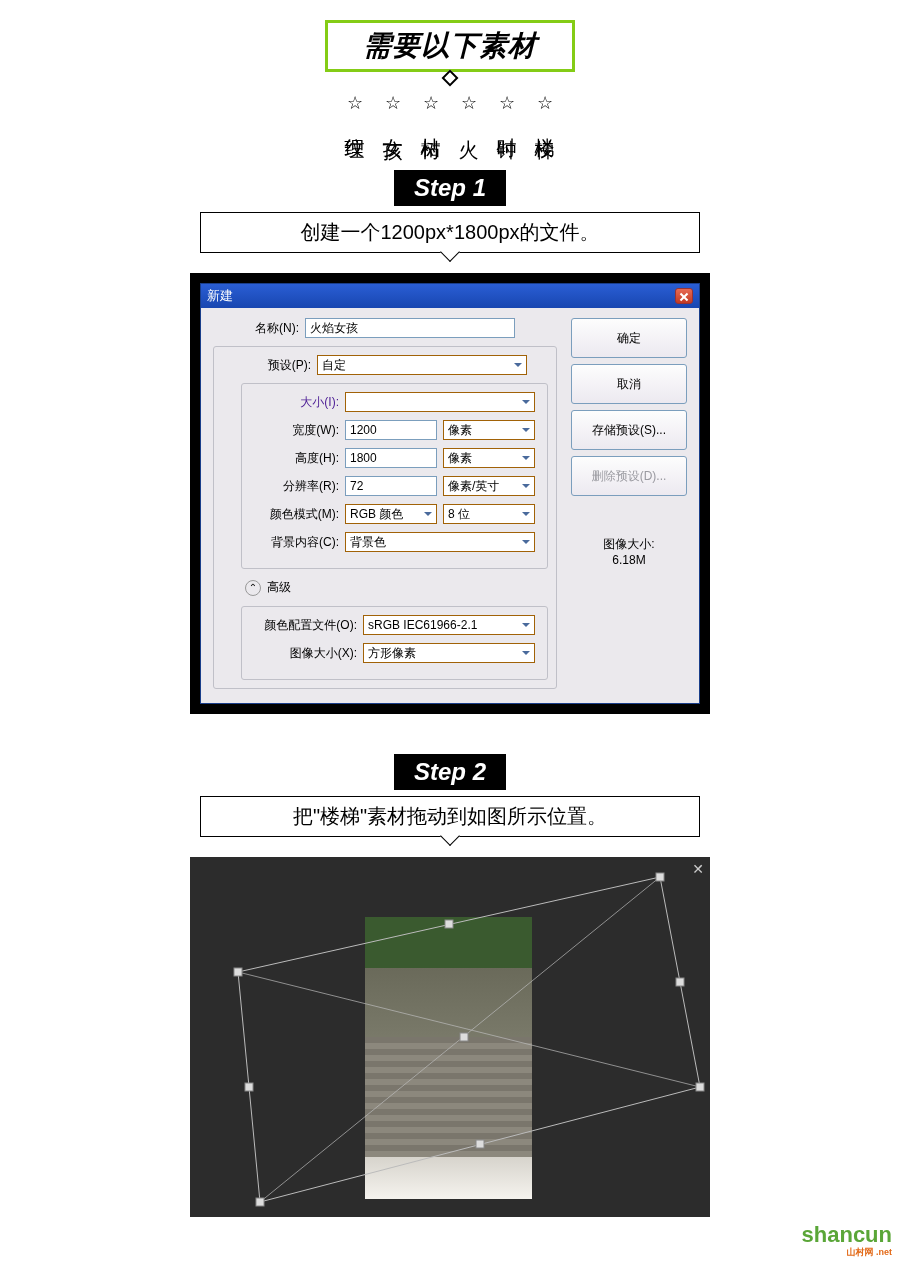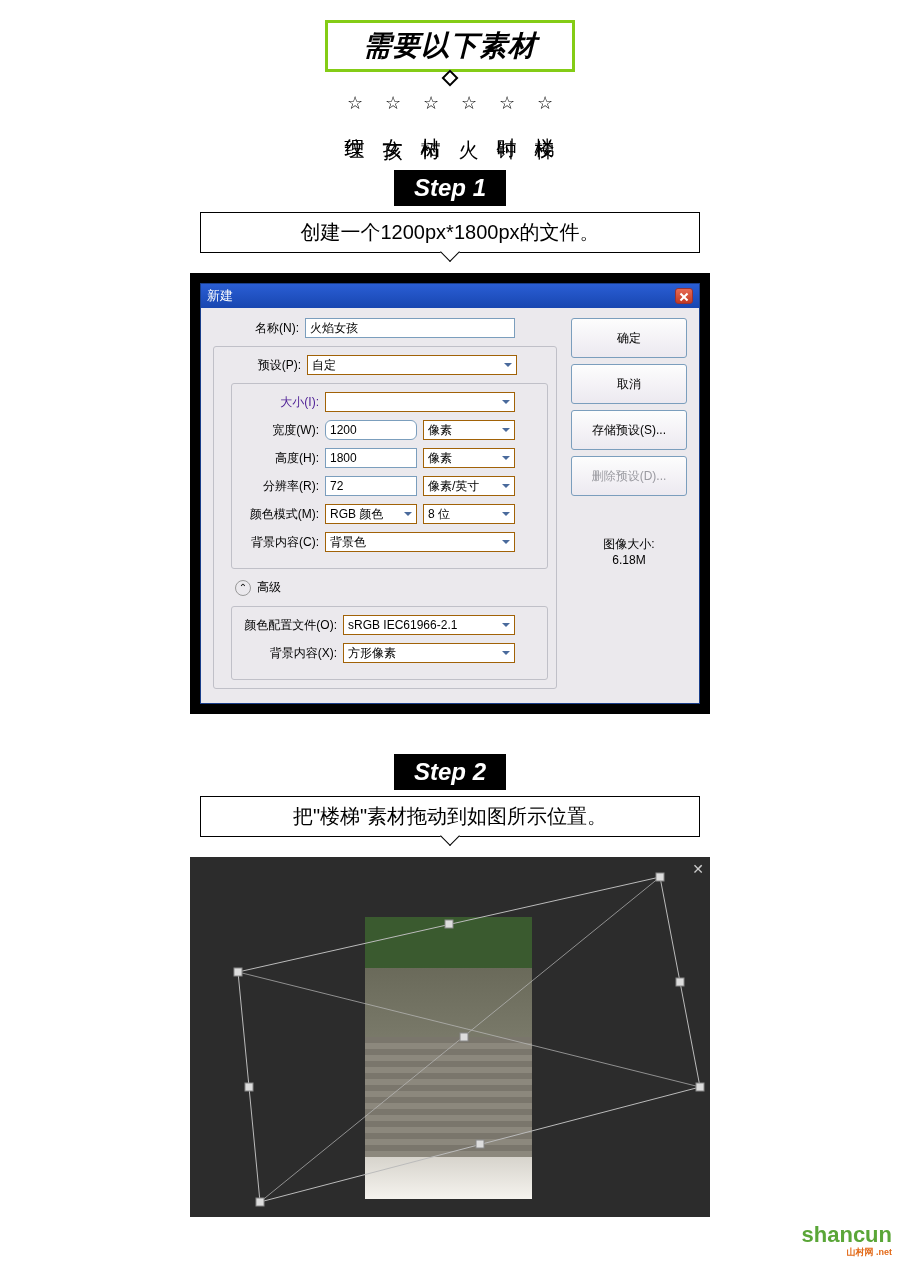--- a/index.html
+++ b/index.html
@@ -23,21 +23,21 @@
 .ps-close{width:18px;height:16px;background:linear-gradient(#e76a54,#c23a24);border:1px solid #933;border-radius:3px;position:relative}
 .ps-close:before,.ps-close:after{content:"";position:absolute;left:3px;top:7px;width:10px;height:2px;background:#fff;transform:rotate(45deg)}
 .ps-close:after{transform:rotate(-45deg)}
 .ps-body{padding:10px 12px 14px 12px;font-size:12px;display:flex;gap:14px}
 .ps-left{flex:1}
 .ps-row{display:flex;align-items:center;margin-bottom:8px}
 .ps-lbl{width:92px;text-align:right;padding-right:6px}
 .ps-input{border:1px solid #7b9ebd;background:#fff;height:20px;padding:0 4px;font-size:12px}
 .ps-select{border:1px solid #a16207;background:#fff;height:20px;font-size:12px;position:relative;padding:0 18px 0 4px;display:flex;align-items:center}
 .ps-select:after{content:"";position:absolute;right:4px;top:7px;border:4px solid transparent;border-top-color:#4a6a9c}
-.ps-fieldset{border:1px solid #c0c0c8;border-radius:3px;padding:8px 8px 8px 1px;position:relative;margin-top:6px}
+.ps-fieldset{border:1px solid #c0c0c8;border-radius:3px;padding:8px 8px 8px 11px;position:relative;margin-top:6px}
 .ps-disabled{color:#4c1d95}
 .ps-adv{display:flex;align-items:center;gap:6px;margin:10px 0 10px 20px}
 .ps-adv-btn{width:16px;height:16px;border:1px solid #999;border-radius:8px;display:flex;align-items:center;justify-content:center;font-size:10px}
 .ps-right{width:116px}
 .ps-btn{border:1px solid #7b9ebd;background:linear-gradient(#fdfdfd,#ece9f0);height:40px;width:100%;margin-bottom:6px;font-size:12px;border-radius:3px;display:flex;align-items:center;justify-content:center}
 .ps-btn.disabled{color:#9a9aa0}
 .ps-size{text-align:center;font-size:12px;margin-top:40px}
 
 .canvas2{width:520px;height:360px;margin:14px auto 0 auto;background:#2c2c2c;position:relative;overflow:hidden}
 .canvas-close{position:absolute;right:6px;top:4px;color:#ccc;font-size:14px}
@@ -93,21 +93,21 @@
                   <span>自定</span>
                 </div>
               </div>
             <div class="ps-fieldset" style="margin-left:16px">
               <div class="ps-row ps-disabled">
                   <span class="ps-lbl">大小(I):</span>
                   <div class="ps-select ps-disabled" style="width:190px"></div>
                 </div>
               <div class="ps-row">
                   <span class="ps-lbl">宽度(W):</span>
-                  <input class="ps-input" style="width: 92px; border-radius: 6px;" value="1200">
+                  <input class="ps-input" style="width: 92px;" value="1200">
                   <div class="ps-select" style="width:92px;margin-left:6px">
                     <span>像素</span>
                   </div>
                 </div>
               <div class="ps-row">
                   <span class="ps-lbl">高度(H):</span>
                   <input class="ps-input" style="width: 92px;" value="1800">
                   <div class="ps-select" style="width:92px;margin-left:6px">
                     <span>像素</span>
                   </div>
@@ -140,21 +140,21 @@
                 <span>高级</span>
               </div>
             <div class="ps-fieldset" style="margin-left:16px">
               <div class="ps-row">
                   <span class="ps-lbl" style="width:110px">颜色配置文件(O):</span>
                   <div class="ps-select" style="width:172px">
                     <span>sRGB IEC61966-2.1</span>
                   </div>
                 </div>
               <div class="ps-row">
-                  <span class="ps-lbl" style="width:110px">背景内容(X):</span>
+                  <span class="ps-lbl" style="width:110px">图像大小(X):</span>
                   <div class="ps-select" style="width:172px">
                     <span>方形像素</span>
                   </div>
                 </div>
             </div>
           </div>
         </div>
         <div class="ps-right">
           <div class="ps-btn">
               <span>确定</span>

